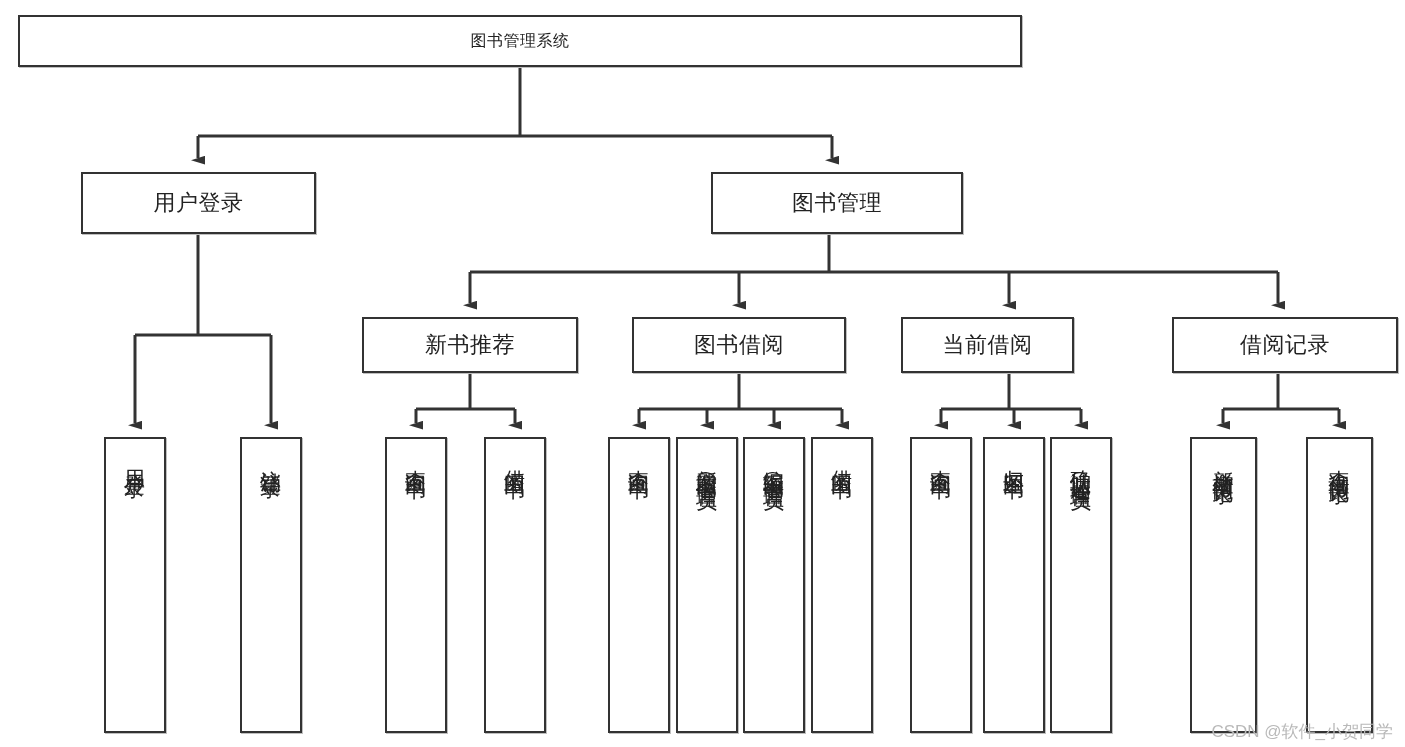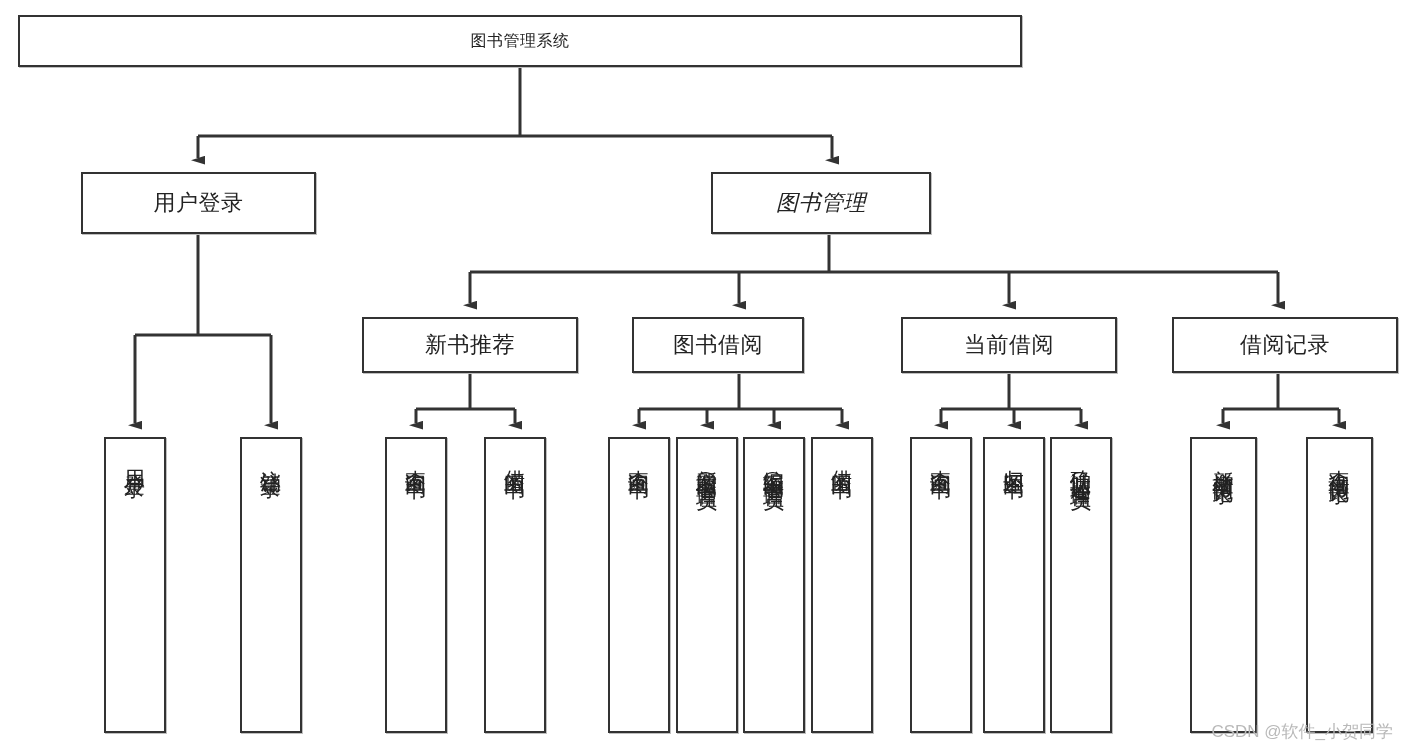--- a/index.html
+++ b/index.html
@@ -122,30 +122,30 @@
     </g>
   </svg>
 
   <div id="nodes-layer">
       <div class="node horiz root" style="left: 18px; top: 15px; width: 1004px; height: 52px;">
         <span>图书管理系统</span>
       </div>
       <div class="node horiz" style="left: 81px; top: 172px; width: 235px; height: 62px;">
         <span>用户登录</span>
       </div>
-      <div class="node horiz" style="left: 711px; top: 172px; width: 220px; height: 62px; font-style: italic;">
+      <div class="node horiz" style="left: 711px; top: 172px; width: 252px; height: 62px;">
         <span>图书管理</span>
       </div>
       <div class="node horiz" style="left: 362px; top: 317px; width: 216px; height: 56px;">
         <span>新书推荐</span>
       </div>
-      <div class="node horiz" style="left: 632px; top: 317px; width: 172px; height: 56px;">
+      <div class="node horiz" style="left: 632px; top: 317px; width: 214px; height: 56px;">
         <span>图书借阅</span>
       </div>
-      <div class="node horiz" style="left: 901px; top: 317px; width: 216px; height: 56px;">
+      <div class="node horiz" style="left: 901px; top: 317px; width: 173px; height: 56px;">
         <span>当前借阅</span>
       </div>
       <div class="node horiz" style="left: 1172px; top: 317px; width: 226px; height: 56px;">
         <span>借阅记录</span>
       </div>
       <div class="node leaf" style="left: 104px; top: 437px; width: 62px; height: 296px;">
         <span class="vtext">用户登录</span>
       </div>
       <div class="node leaf" style="left: 240px; top: 437px; width: 62px; height: 296px;">
         <span class="vtext">注销登录</span>

